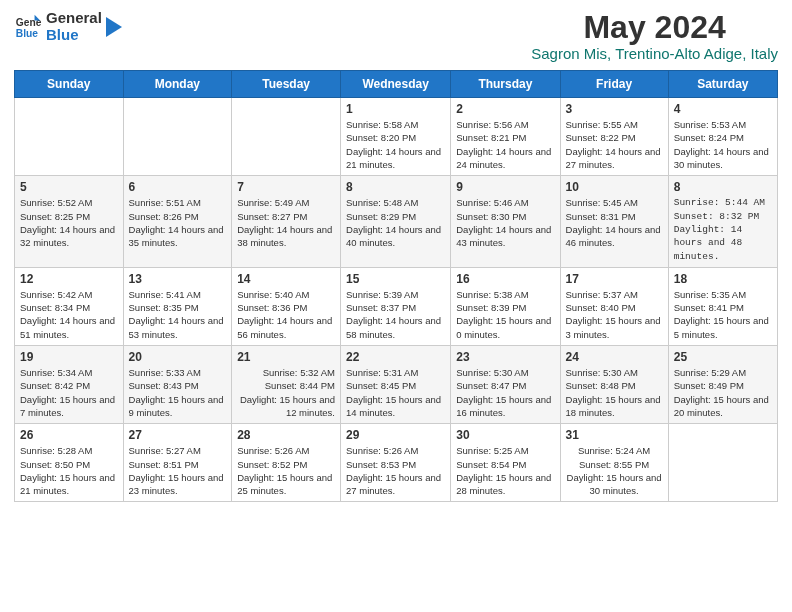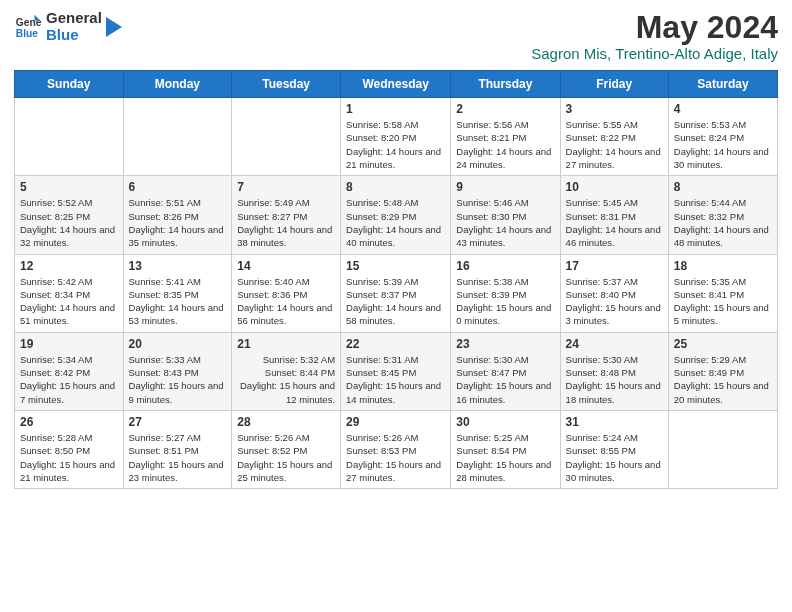--- a/index.html
+++ b/index.html
@@ -24,21 +24,21 @@
     .logo {
       display: flex;
       align-items: center;
       gap: 4px;
     }
     .logo-icon {
       width: 28px;
       height: 28px;
     }
     .title-block {
-      text-align: right;
+      text-align: center;
     }
     .main-title {
       font-size: 32px;
       font-weight: bold;
       color: #333;
       line-height: 1.1;
     }
     .subtitle {
       font-size: 15px;
       color: #0f766e;
@@ -188,21 +188,21 @@
 Daylight: 14 hours and 43 minutes.</div>
           </td>
           <td>
             <span class="day-number">10</span>
             <div class="day-info" style="white-space: pre-line;">Sunrise: 5:45 AM
 Sunset: 8:31 PM
 Daylight: 14 hours and 46 minutes.</div>
           </td>
           <td>
             <span class="day-number">8</span>
-            <div class="day-info" style="white-space: pre-line;">Sunrise: 5:44 AM
+            <div class="day-info" style="white-space: pre-line; font-family: Liberation Mono, monospace;">Sunrise: 5:44 AM
 Sunset: 8:32 PM
 Daylight: 14 hours and 48 minutes.</div>
           </td>
         </tr>
         <tr>
           <td>
             <span class="day-number">12</span>
             <div class="day-info" style="white-space: pre-line;">Sunrise: 5:42 AM
 Sunset: 8:34 PM
 Daylight: 14 hours and 51 minutes.</div>
@@ -314,21 +314,21 @@
 Daylight: 15 hours and 27 minutes.</div>
           </td>
           <td>
             <span class="day-number">30</span>
             <div class="day-info" style="white-space: pre-line;">Sunrise: 5:25 AM
 Sunset: 8:54 PM
 Daylight: 15 hours and 28 minutes.</div>
           </td>
           <td>
             <span class="day-number">31</span>
-            <div class="day-info" style="white-space: pre-line;">Sunrise: 5:24 AM
+            <div class="day-info" style="white-space: pre-line; text-align: center;">Sunrise: 5:24 AM
 Sunset: 8:55 PM
 Daylight: 15 hours and 30 minutes.</div>
           </td>
           <td class="empty-cell"></td>
         </tr>
       </tbody>
   </table>
 </div>
 
 </body></html>

